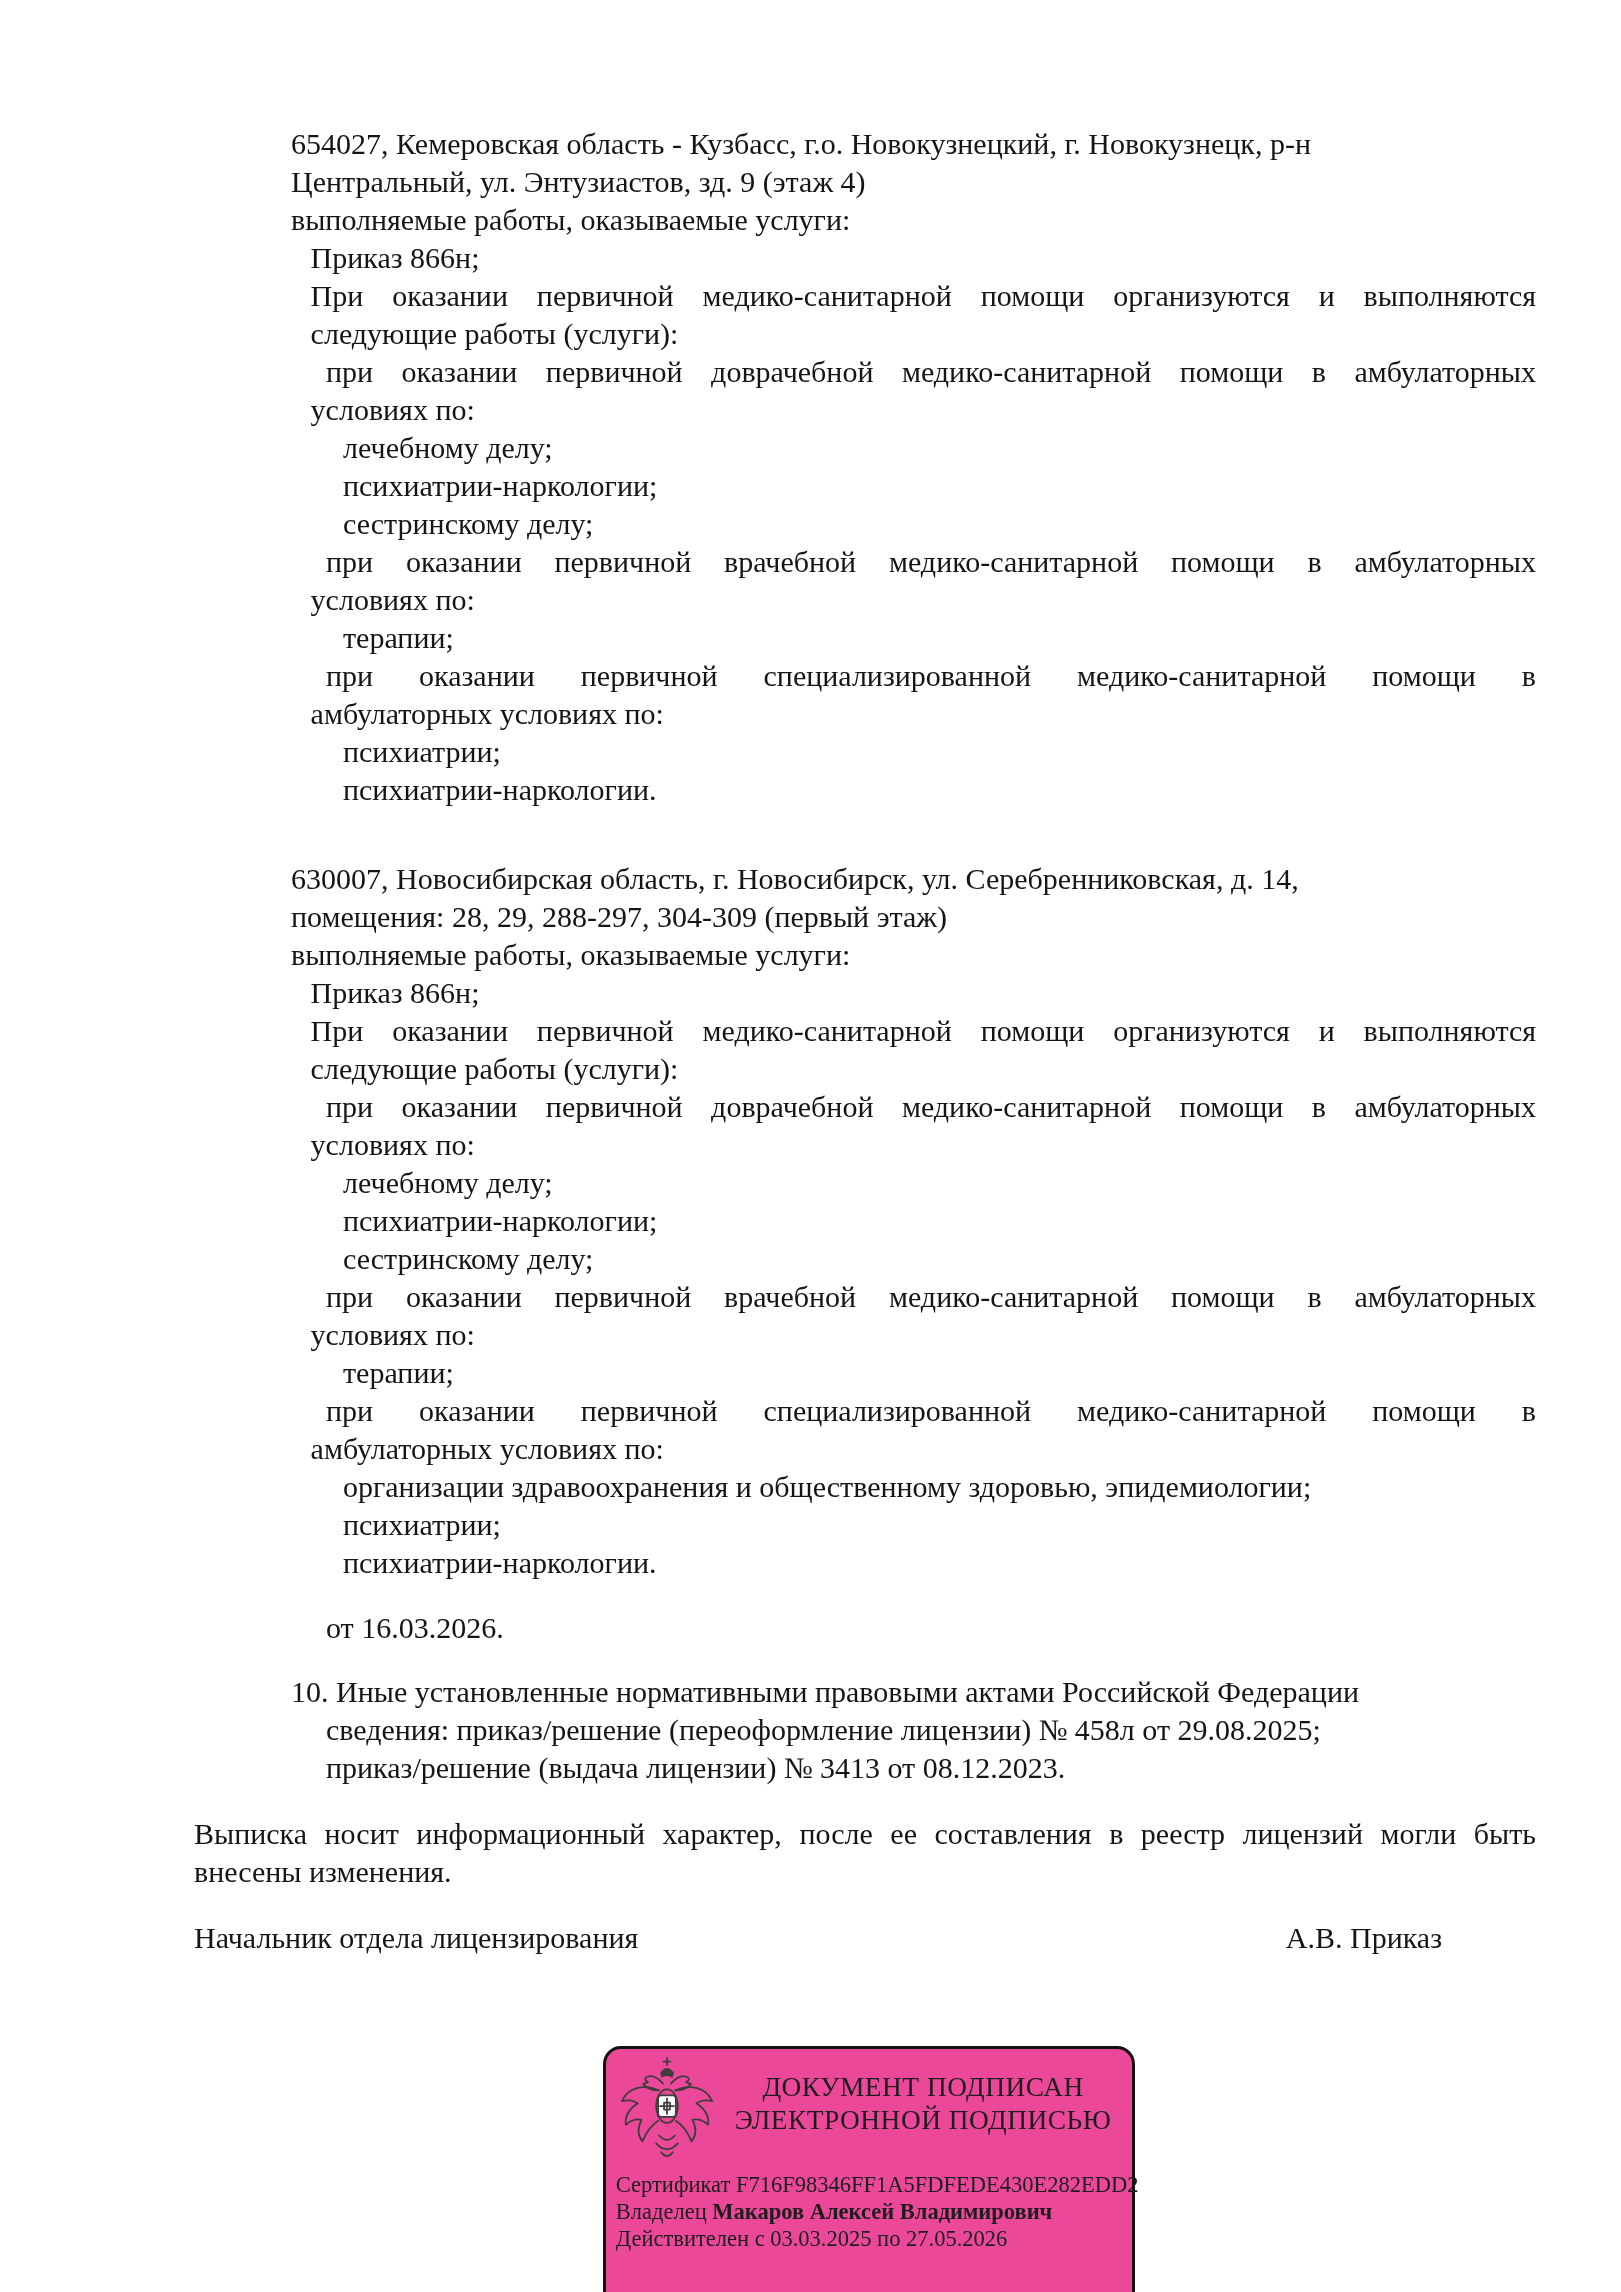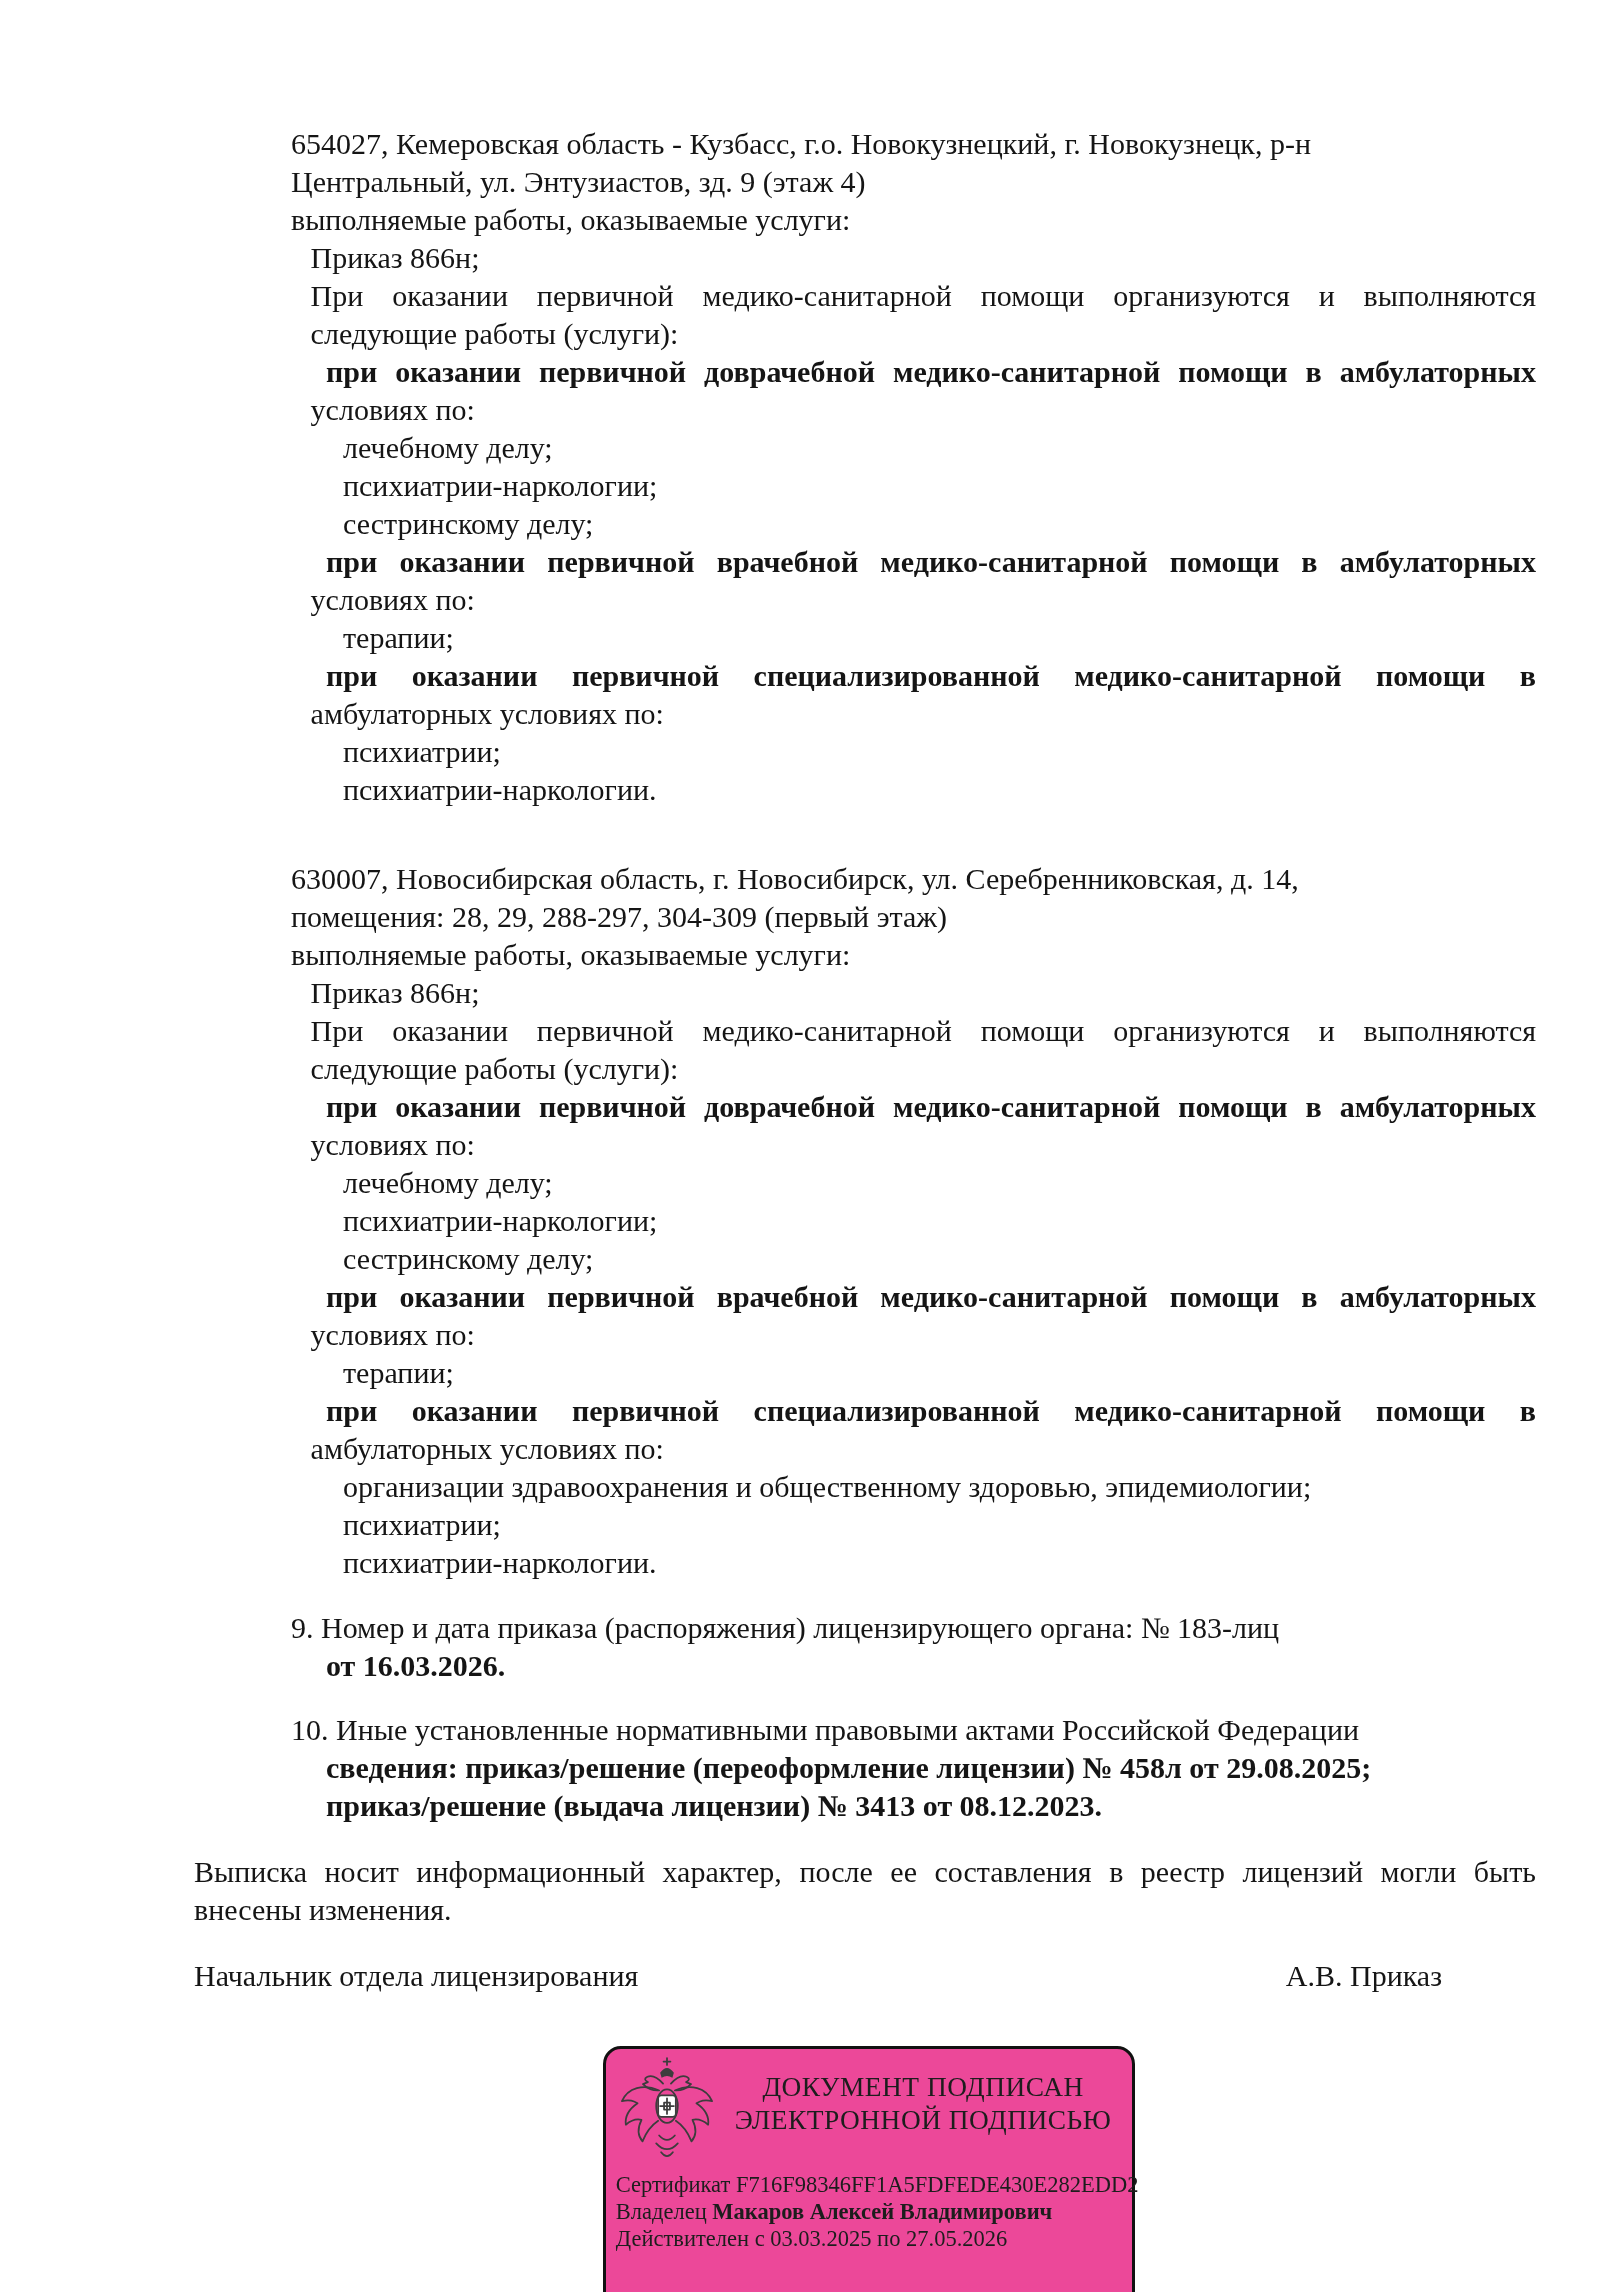--- a/index.html
+++ b/index.html
@@ -10,21 +10,21 @@
     font-family:"Liberation Serif", serif;
     color:#151515;
     overflow:hidden;
   }
   .main{
     position:absolute;left:291px;top:125px;width:1245px;
     font-size:30px;line-height:38px;
   }
   .ln{white-space:nowrap;}
   .i1{padding-left:19.6px;}
-  .i2{padding-left:35px;font-weight:bold;}
+  .i2{padding-left:35px;}
   .i3{padding-left:52px;}
   .j{white-space:normal;text-align:justify;text-align-last:justify;}
   .blk2{margin-top:51px;}
   .gap27{margin-top:26.5px;}
   .gap29{margin-top:28px;}
   .note{margin-left:-97px;width:1342px;}
   .sigrow{
     display:flex;justify-content:space-between;align-items:center;
     margin-left:-97px;width:1248px;white-space:nowrap;
   }
@@ -90,21 +90,20 @@
       <div class="ln i1">условиях по:</div>
       <div class="ln i3">терапии;</div>
       <div class="ln i2 j">при оказании первичной специализированной медико-санитарной помощи в</div>
       <div class="ln i1">амбулаторных условиях по:</div>
       <div class="ln i3">организации здравоохранения и общественному здоровью, эпидемиологии;</div>
       <div class="ln i3">психиатрии;</div>
       <div class="ln i3">психиатрии-наркологии.</div>
     </div>
 
     <div class="gap27">
-      <div class="ln">9. Номер и дата приказа (распоряжения) лицензирующего органа: № 183-лиц</div>
       <div class="ln i2">от 16.03.2026.</div>
     </div>
 
     <div class="gap27">
       <div class="ln">10. Иные установленные нормативными правовыми актами Российской Федерации</div>
       <div class="ln i2">сведения: приказ/решение (переоформление лицензии) № 458л от 29.08.2025;</div>
       <div class="ln i2">приказ/решение (выдача лицензии) № 3413 от 08.12.2023.</div>
     </div>
 
     <div class="note gap29">

